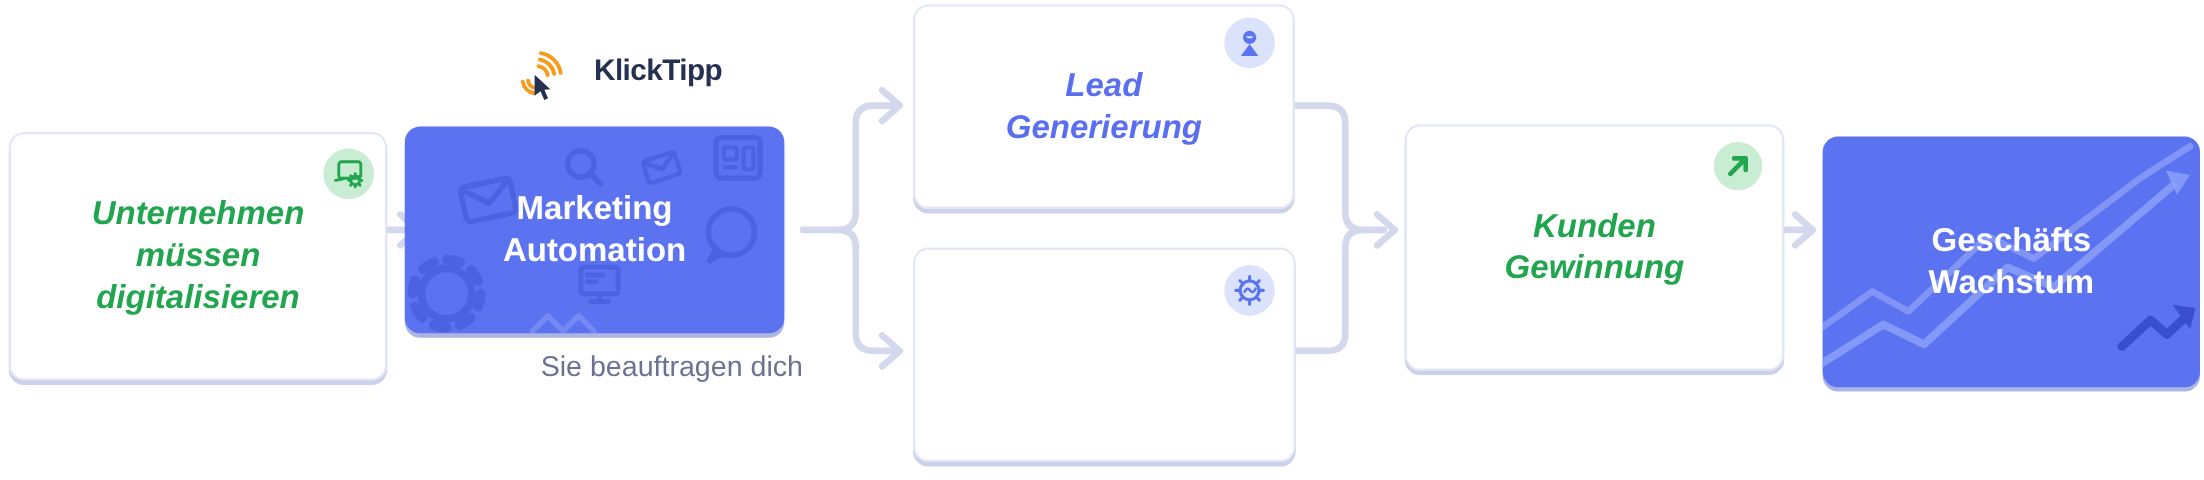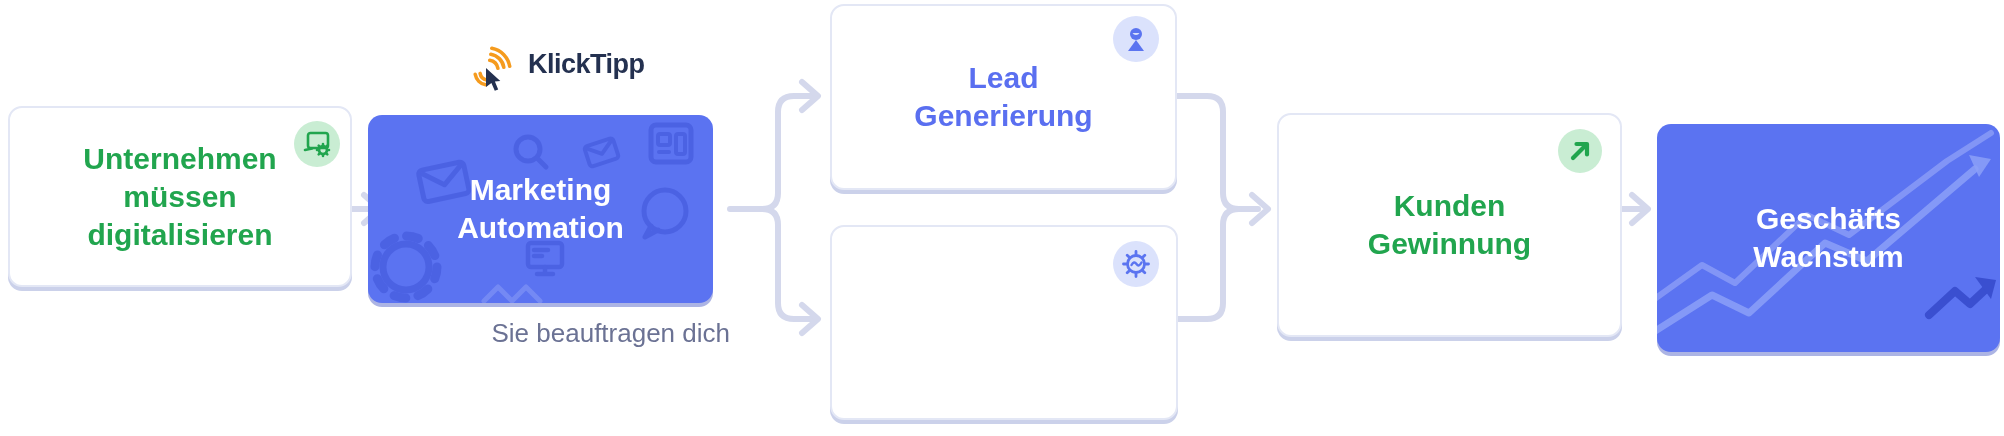--- a/index.html
+++ b/index.html
@@ -12,35 +12,35 @@
   }
   .connectors{position:absolute;left:0;top:0;width:2004px;height:436px;z-index:1;}
   .node{
     position:absolute;
     border-radius:14px;
     display:flex;align-items:center;justify-content:center;
     text-align:center;font-weight:700;
     z-index:2;
     box-sizing:border-box;
   }
-  .node.white{background:#ffffff;border:2px solid #E3E7F5;box-shadow:0 4px 0 #CBD1EA;}
+  .node.white{background:#ffffff;border:2px solid #E3E7F5;box-shadow:0 4px 0 #CBD1EA;font-style:italic;}
   .node.blue{background:#5B73F1;color:#ffffff;box-shadow:0 4px 0 rgba(72,88,196,.45);}
   .green-text{color:#21A54E;}
   .blue-text{color:#5A6FF0;}
   .label{white-space:pre-line;font-size:30px;line-height:38px;position:relative;z-index:3;}
   .badge{
     position:absolute;top:13px;right:10px;width:46px;height:46px;border-radius:50%;
     display:flex;align-items:center;justify-content:center;z-index:4;
   }
   .badge.green-badge{background:#C9EDD3;}
   .badge.lav-badge{background:#DBE2FC;}
   .deco{position:absolute;left:0;top:0;width:100%;height:100%;border-radius:inherit;overflow:hidden;z-index:1;}
   .logo{
     position:absolute;left:464px;top:36px;height:56px;
-    display:flex;align-items:center;gap:8px;z-index:3;
+    display:flex;align-items:center;gap:20px;z-index:3;
   }
   .logo-text{font-size:27px;font-weight:700;color:#243150;letter-spacing:-0.5px;}
   .annotation{
     position:absolute;left:385px;top:318px;width:345px;
     text-align:right;font-size:26px;font-weight:500;color:#6B7294;z-index:3;
   }
 </style>
 </head>
 <body>
 
@@ -68,21 +68,21 @@
         <path d="M26.8,18.2 A16,16 0 0 1 39.8,31.2"></path>
         <path d="M27.8,12.3 A22,22 0 0 1 45.7,30.2"></path>
         <path d="M22.6,43.9 A8,8 0 0 1 16.1,37.4"></path>
         <path d="M21.7,48.8 A13,13 0 0 1 11.2,38.3"></path>
       </g>
       <path fill="#243150" d="M22,32 L22,51 L27.4,46.9 L30.8,54.8 L34.2,53.4 L30.9,45.6 L36.3,45.1 Z"></path>
     </svg>
     <span class="logo-text">KlickTipp</span>
   </div>
 
-  <div class="node white" style="left:8px;top:106px;width:344px;height:181px">
+  <div class="node white" style="left:8px;top:120px;width:344px;height:226px">
     <span class="badge green-badge">
       <svg width="30" height="30" viewBox="0 0 30 30" fill="none" stroke="#21A54E" stroke-width="2.6" stroke-linejoin="round">
         <rect x="6" y="4" width="20" height="15" rx="2.5"></rect>
         <path d="M3,21 L10,19.5" stroke-linecap="round"></path>
         <g transform="translate(21,21)">
           <circle r="4"></circle>
           <path d="M0,-6 V-4 M0,4 V6 M-6,0 H-4 M4,0 H6 M-4.3,-4.3 L-2.9,-2.9 M2.9,2.9 L4.3,4.3 M-4.3,4.3 L-2.9,2.9 M2.9,-2.9 L4.3,-4.3" stroke-linecap="round"></path>
         </g>
       </svg>
     </span>

